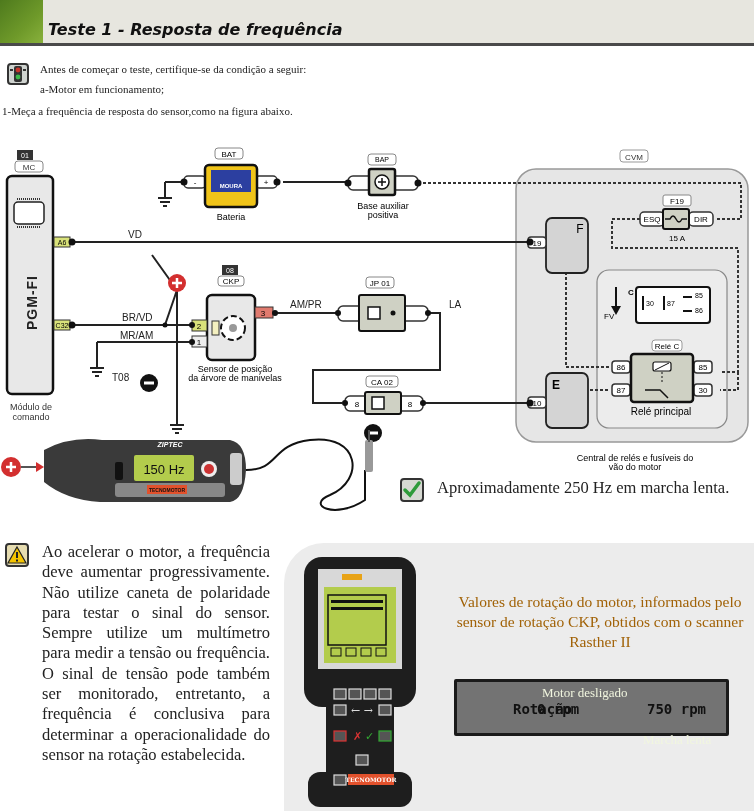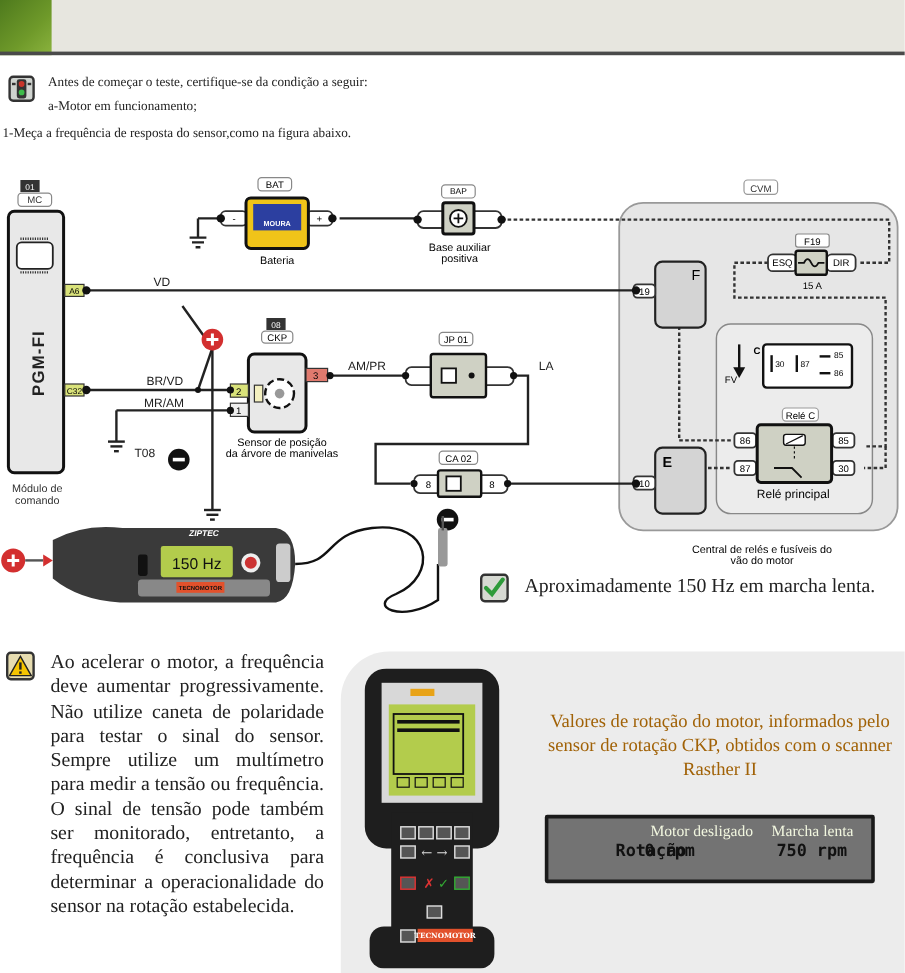--- a/index.html
+++ b/index.html
@@ -31,20 +31,21 @@
   .lcd { position: absolute; left: 454px; top: 679px; width: 275px; height: 57px; background: #737373; border: 3px solid #1a1a1a; border-radius: 2px; }
   .lcd-h { position: absolute; top: 3px; font-family: "Liberation Serif", serif; font-size: 13px; color: #f1f6df; }
   .lcd-v { position: absolute; top: 19px; font-family: "DejaVu Sans Mono", monospace; font-weight: bold; font-size: 14px; color: #111; }
 </style>
 </head>
 <body>
 
 <div class="hdr">
   <div class="hdr-accent"></div>
   <div class="hdr-line"></div>
+  <div class="hdr-title">Teste 1 - Resposta de frequência</div>
 </div>
 
 <div class="icon-box" style="left:7px;top:63px;background:#cfd3cf;">
   <svg width="18" height="18" viewBox="0 0 18 18">
     <rect x="5" y="1" width="8" height="16" rx="2" fill="#333"></rect>
     <circle cx="9" cy="5" r="2.4" fill="#c8352b"></circle>
     <circle cx="9" cy="12" r="2.4" fill="#3dbb4a"></circle>
     <rect x="1" y="4" width="3" height="2" fill="#333"></rect>
       <rect x="14" y="4" width="3" height="2" fill="#333"></rect>
   </svg>
@@ -306,21 +307,21 @@
     <circle cx="348" cy="43" r="3.5"></circle>
       <circle cx="418" cy="43" r="3.5"></circle>
   </g>
 </svg>
 
 <div class="icon-box" style="left:400px;top:478px;width:24px;height:24px;background:#d6d9d2;">
   <svg width="20" height="20" viewBox="0 0 20 20">
       <path d="M3 10 L8 15 L17 3" fill="none" stroke="#2e9b3a" stroke-width="3.5" stroke-linecap="round"></path>
     </svg>
 </div>
-<div class="note just" style="left:437px;top:478px;width:310px;">Aproximadamente 150 Hz em marcha lenta.</div>
+<div class="note just" style="left:437px;top:478px;width:310px;">Aproximadamente 250 Hz em marcha lenta.</div>
 
 <div class="icon-box" style="left:5px;top:543px;width:24px;height:24px;background:#e6dcb0;">
   <svg width="20" height="20" viewBox="0 0 20 20">
       <path d="M10 2 L19 18 H1 Z" fill="#f5c400" stroke="#222" stroke-width="1.2"></path>
       <rect x="9" y="7" width="2" height="6" fill="#222"></rect>
       <rect x="9" y="14.5" width="2" height="2" fill="#222"></rect>
     </svg>
 </div>
 <div class="note just" style="left:42px;top:542px;width:228px;line-height:20.3px;">Ao acelerar o motor, a frequência deve aumentar progressivamente. Não utilize caneta de polaridade para testar o sinal do sensor. Sempre utilize um multímetro para medir a tensão ou frequência. O sinal de tensão pode também ser monitorado, entretanto, a frequência é conclusiva para determinar a operacionalidade do sensor na rotação estabelecida.</div>
 
@@ -356,17 +357,17 @@
   <text x="53" y="183" font-size="11" fill="#d33">✗</text>
   <text x="65" y="183" font-size="11" fill="#3a3">✓</text>
   <rect x="48" y="217" width="46" height="11" fill="#e2512c"></rect>
   <text x="71" y="225" font-size="6" font-weight="bold" text-anchor="middle" fill="#fff">TECNOMOTOR</text>
 </svg>
 
 <div class="panel-caption">Valores de rotação do motor, informados pelo sensor de rotação CKP, obtidos com o scanner Rasther II</div>
 
 <div class="lcd">
   <span class="lcd-h" style="left:85px;">Motor desligado</span>
-  <span class="lcd-h" style="left:186px;">Marcha lenta</span>
+  <span class="lcd-h" style="left:186px;margin-top:47px;">Marcha lenta</span>
   <span class="lcd-v" style="left:8px;padding-left:48px;">Rotação</span>
   <span class="lcd-v" style="left:80px;">0 rpm</span>
   <span class="lcd-v" style="left:190px;">750 rpm</span>
 </div>
 
 </body></html>

